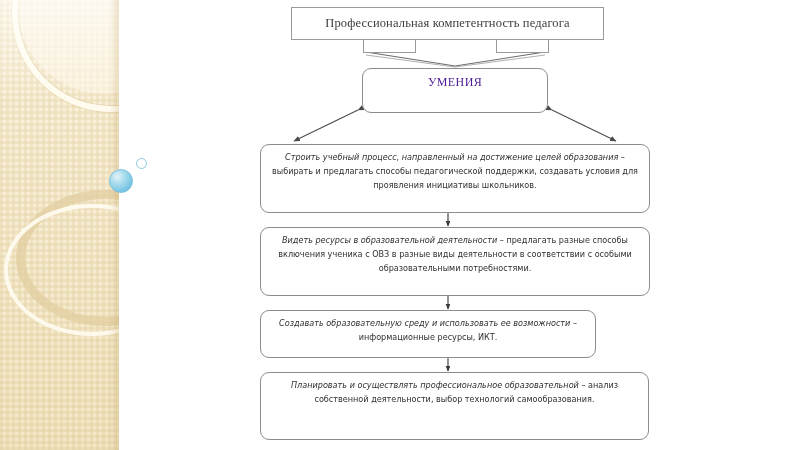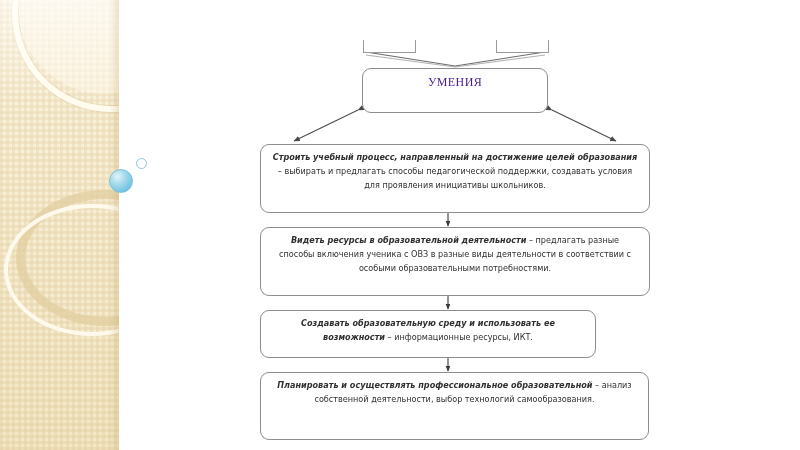--- a/index.html
+++ b/index.html
@@ -184,21 +184,21 @@
     border-radius: 9px;
     background: #ffffff;
     padding: 6px 11px 4px 11px;
     font-family: "DejaVu Sans", sans-serif;
     font-size: 8.1px;
     line-height: 1.72;
     color: #2f2f2f;
     text-align: center;
   }
   .item-box .lead {
-    font-weight: bold;
+    font-weight: normal;
     font-style: italic;
   }
   #item-1 { left: 260px; top: 144px; width: 390px; height: 69px; }
   #item-2 { left: 260px; top: 227px; width: 390px; height: 69px; }
   #item-3 { left: 260px; top: 310px; width: 336px; height: 48px; }
   #item-4 { left: 260px; top: 372px; width: 389px; height: 68px; }
 </style>
 </head>
 <body>
 
@@ -235,20 +235,23 @@
 
       <line x1="358" y1="110" x2="294" y2="141" stroke="#4a4a4a" stroke-width="1.05" marker-start="url(#ah)" marker-end="url(#ah)"></line>
 
       <line x1="552" y1="110" x2="616" y2="141" stroke="#4a4a4a" stroke-width="1.05" marker-start="url(#ah)" marker-end="url(#ah)"></line>
 
       <line x1="448" y1="214" x2="448" y2="226" stroke="#3a3a3a" stroke-width="1.1" marker-start="url(#ah-sm)" marker-end="url(#ah-sm)"></line>
       <line x1="448" y1="297" x2="448" y2="309" stroke="#3a3a3a" stroke-width="1.1" marker-start="url(#ah-sm)" marker-end="url(#ah-sm)"></line>
       <line x1="448" y1="359" x2="448" y2="371" stroke="#3a3a3a" stroke-width="1.1" marker-start="url(#ah-sm)" marker-end="url(#ah-sm)"></line>
     </svg>
 
+    <div class="title-box">
+      <span>Профессиональная компетентность педагога</span>
+    </div>
     <div class="tab" id="tab-left"></div>
     <div class="tab" id="tab-right"></div>
 
     <div class="umeniya-box">
       <span>УМЕНИЯ</span>
     </div>
 
     <div class="item-box" id="item-1">
       <span class="lead">Строить учебный процесс, направленный на достижение целей образования</span><span> – выбирать и предлагать способы педагогической поддержки, создавать условия для проявления инициативы школьников.</span>
     </div>

